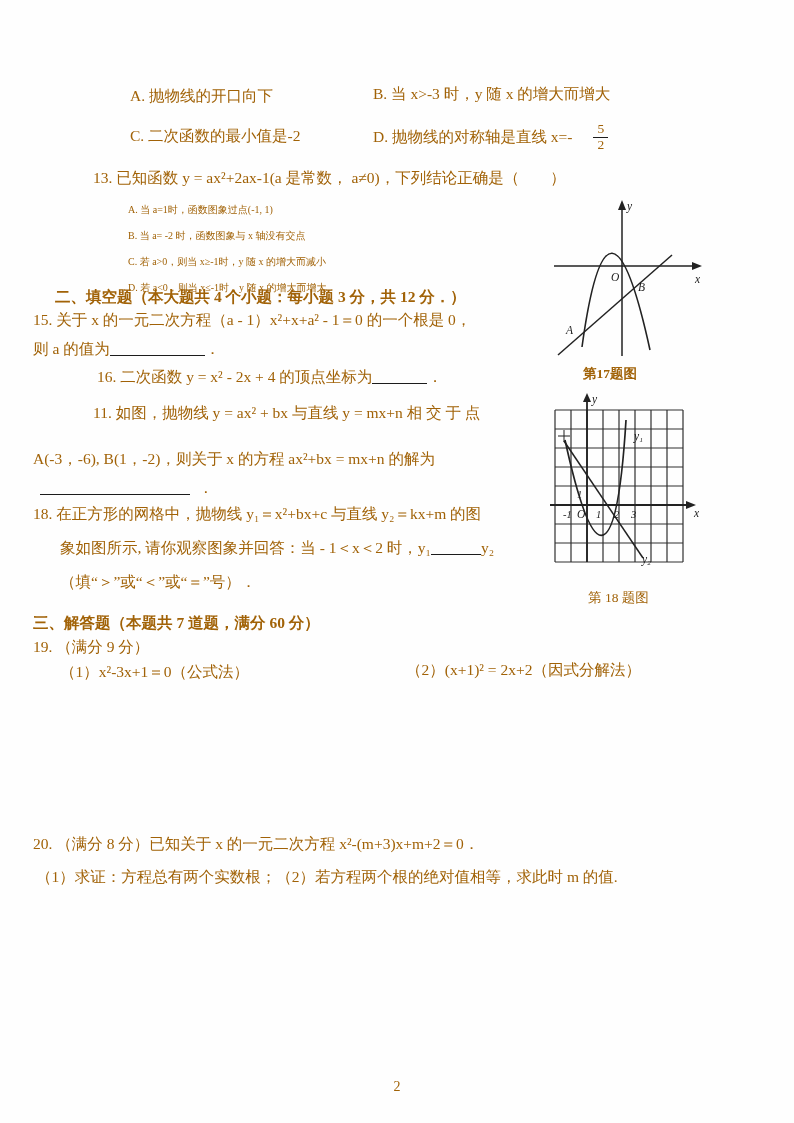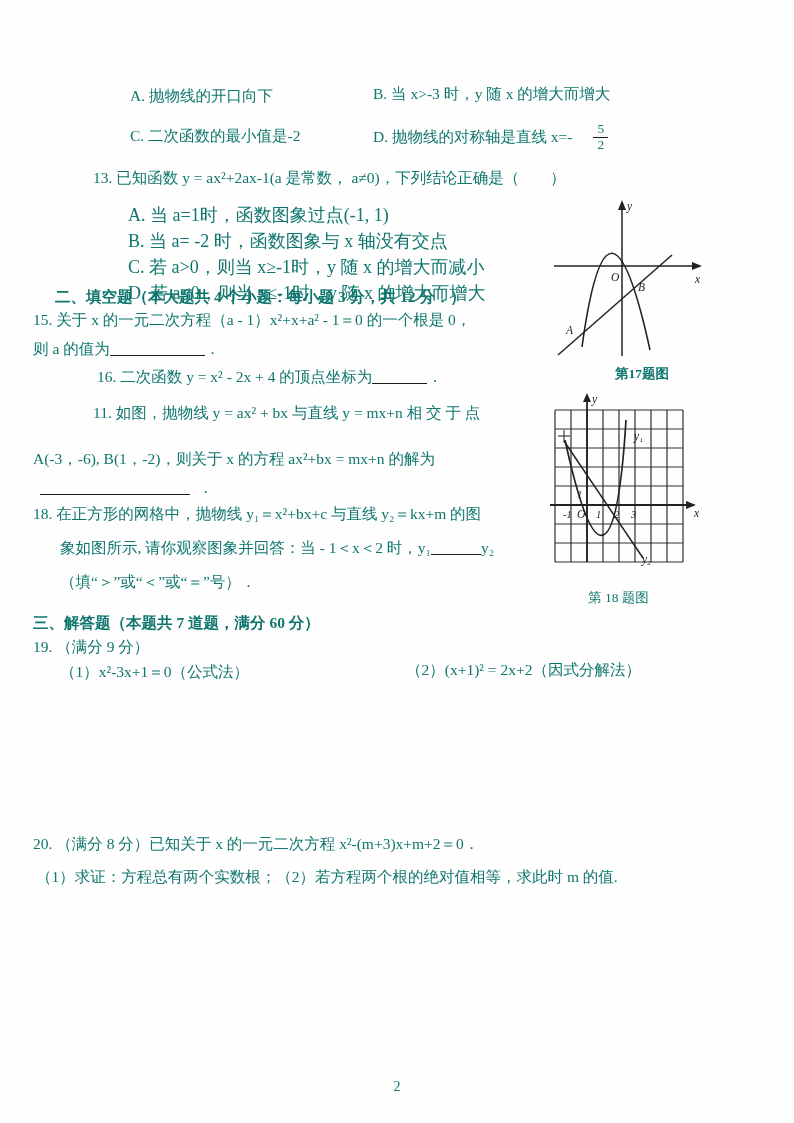--- a/index.html
+++ b/index.html
@@ -1,24 +1,24 @@
 <!DOCTYPE html>
 <html><head>
 <meta charset="utf-8">
 <style>
   html,body{margin:0;padding:0;background:#e8e8e8;}
   .page{
     position:relative;width:794px;height:1123px;margin:0 auto;
     background:#fefefe;overflow:hidden;
     font-family:"Liberation Serif","DejaVu Serif",serif;
-    color:#0f766e;font-size:15.5px;line-height:1.25;
+    color:#a16207;font-size:15.5px;line-height:1.25;
   }
   .line{position:absolute;white-space:nowrap;}
   .bold{font-weight:bold;}
-  .opts .line{font-size:18px;}
+  .opts .line{font-size:10px;}
   .blank{display:inline-block;border-bottom:1.4px solid #1c1c1c;height:14px;vertical-align:-2px;}
   .frac{display:inline-flex;flex-direction:column;align-items:center;vertical-align:middle;
         font-size:13.5px;line-height:1.1;margin-left:2px;}
   .frac .num{border-bottom:1.4px solid #1c1c1c;padding:0 4px;}
   .frac .den{padding:0 4px;}
   .optd{display:flex;align-items:center;gap:19px;}
   .caption{position:absolute;font-size:13.5px;white-space:nowrap;}
   svg{position:absolute;overflow:visible;}
   svg text{font-family:"Liberation Serif","DejaVu Serif",serif;font-style:italic;font-size:11.5px;fill:#1c1c1c;}
   svg text.up{font-size:10.5px;}
@@ -55,21 +55,21 @@
     <line class="stroke" x1="74" y1="10" x2="74" y2="160" stroke-width="1.5"></line>
     <path d="M70 14 L74 4 L78 14 Z" fill="#222"></path>
     <line class="stroke" x1="6" y1="70" x2="148" y2="70" stroke-width="1.5"></line>
     <path d="M144 66 L154 70 L144 74 Z" fill="#222"></path>
     <text x="79" y="14">y</text>
     <text x="147" y="87">x</text>
     <text x="63" y="85">O</text>
     <text x="18" y="138">A</text>
     <text x="90" y="95">B</text>
   </svg>
-  <div class="caption bold" style="left:583px;top:366px;margin-left:32px;">第17题图</div>
+  <div class="caption bold" style="left:583px;top:366px;">第17题图</div>
 
   <div class="line bold" style="left:33px;top:287px;margin-left:22px;">二、填空题（本大题共 4 个小题：每小题 3 分，共 12 分．）</div>
 
   <div class="line" style="left:33px;top:310px;">15. 关于 x 的一元二次方程（a - 1）x²+x+a² - 1＝0 的一个根是 0，</div>
   <div class="line" style="left:33px;top:339px;">
     <span>则 a 的值为</span><span class="blank" style="width:95px;"></span><span>．</span>
   </div>
 
   <div class="line" style="left:97px;top:367px;">
     <span>16. 二次函数 y = x² - 2x + 4 的顶点坐标为</span><span class="blank" style="width:55px;"></span><span>．</span>

